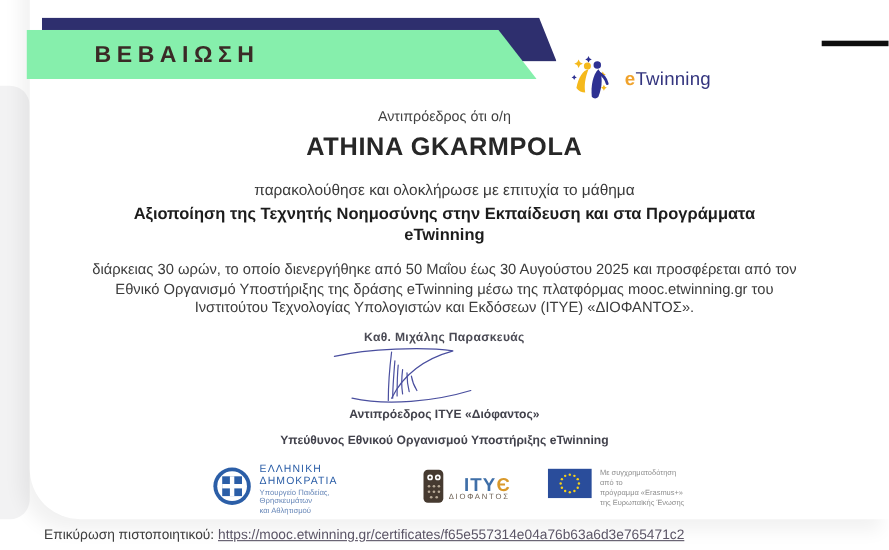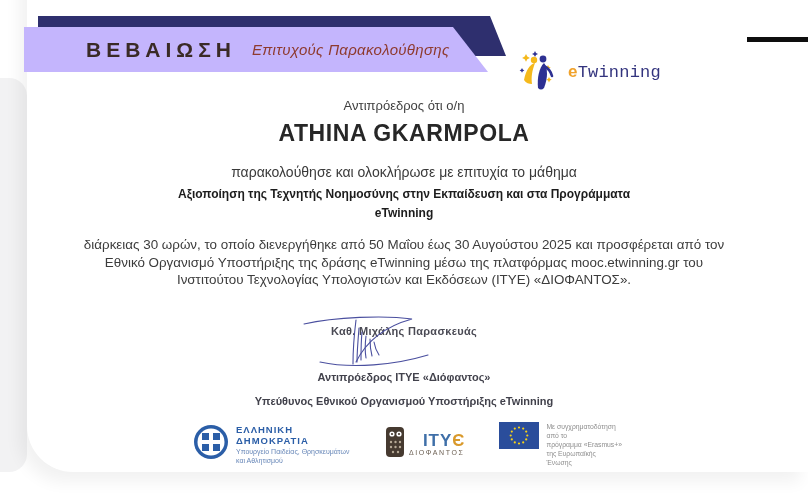--- a/index.html
+++ b/index.html
@@ -8,52 +8,52 @@
 
   .page { position:absolute; left:0; top:0; width:808px; height:500px; background:#ffffff; overflow:hidden; }
 
   .side-shade { position:absolute; left:0; top:78px; width:27px; height:394px; background:#f2f2f3; border-radius:0 18px 18px 0; }
   .cert-card { position:absolute; left:27px; top:-60px; width:781px; height:532px; background:#ffffff;
                border-radius:0 0 0 46px; box-shadow:-8px 10px 16px rgba(0,0,0,0.055); }
 
   
   .navy-ribbon { position:absolute; left:38px; top:16px; width:468px; height:40px; background:#2e2f6e;
                  clip-path:polygon(0 0, 452px 0, 468px 40px, 0 40px); }
-  .gold-ribbon { position:absolute; left:24px; top:27px; width:464px; height:45px; background:#c4b5fd;
+  .gold-ribbon { position:absolute; left:24px; top:27px; width:464px; height:45px; background:#86efac;
                  clip-path:polygon(0 0, 429px 0, 464px 45px, 0 45px);
                  display:flex; align-items:center; padding-left:62px; }
   .gold-ribbon .big { font-size:21px; font-weight:bold; letter-spacing:5px; color:#3a2a26; }
   .gold-ribbon .sub { font-size:15px; font-style:italic; color:#8e3a2e; margin-left:16px; letter-spacing:0.3px; }
 
   .top-black-bar { position:absolute; left:747px; top:37px; width:61px; height:5px; background:#0e0e0e; }
 
   
   .etw-logo { position:absolute; left:518px; top:50px; width:140px; height:44px; display:flex; align-items:center; }
   .etw-text { font-size:17px; margin-left:4px; letter-spacing:0.2px; }
   .etw-text .e { color:#f0a22b; font-weight:bold; }
-  .etw-text .rest { color:#33347e;font-family:Liberation Mono, monospace; }
+  .etw-text .rest { color:#33347e; }
 
   
   .center-col { position:absolute; left:44px; top:0; width:720px; text-align:center; }
   .intro { position:absolute; top:98px; width:100%; font-size:13px; color:#3f3f3f; }
   .name { position:absolute; top:120px; width:100%; font-size:23px; font-weight:bold; color:#272727; letter-spacing:0.6px; }
   .statement { position:absolute; top:164px; width:100%; font-size:14px; color:#3a3a3a; }
-  .course-title { position:absolute; top:185px; width:100%; font-size:12px; font-weight:bold; color:#1c1c1c; line-height:19px; }
+  .course-title { position:absolute; top:185px; width:100%; font-size:15px; font-weight:bold; color:#1c1c1c; line-height:19px; }
   .details { position:absolute; top:236px; left:30px; width:660px; font-size:13.4px; color:#3c3c3c; line-height:17.5px; }
 
-  .signer-name { position:absolute; top:301px; width:100%; font-size:11px; font-weight:700; color:#4a4a54; letter-spacing:0.3px;margin-top:24px; }
+  .signer-name { position:absolute; top:301px; width:100%; font-size:11px; font-weight:700; color:#4a4a54; letter-spacing:0.3px; }
   .signature { position:absolute; top:312px; left:290px; }
   .signer-title1 { position:absolute; top:371px; width:100%; font-size:11px; font-weight:700; color:#42424c; }
   .signer-title2 { position:absolute; top:384px; width:100%; font-size:11px; font-weight:700; color:#42424c;margin-top:11px; }
 
   
   .logos-row { position:absolute; left:193px; top:420px; width:430px; height:48px; display:flex; align-items:center; }
   .hellenic { display:flex; align-items:center; }
   .hellenic-text { margin-left:7px; text-align:left; }
-  .hellenic-text .l1 { font-size:9.5px; font-weight:bold; color:#2b5ea7; letter-spacing:1px; }
+  .hellenic-text .l1 { font-size:9.5px; font-weight:normal; color:#2b5ea7; letter-spacing:1px; }
   .hellenic-text .l2, .hellenic-text .l3 { font-size:7px; color:#6787b8; margin-top:2px; }
   .itye { display:flex; align-items:center; margin-left:34px; }
   .itye-txt { margin-left:3px; text-align:left; }
   .itye-acronym { font-size:17px; font-weight:bold; letter-spacing:1px; line-height:15px; }
   .itye-acronym .blue { color:#3f6fa8;padding-left:14px; }
   .itye-acronym .orange { color:#d9992b; }
   .itye-sub { font-size:7px; color:#6b5f52; letter-spacing:1.6px; margin-top:1px; }
   .eu { display:flex; align-items:flex-start; margin-left:34px; }
   .eu-text { margin-left:7px; text-align:left; }
   .eu-text div { font-size:6.8px; color:#8e8e8e; line-height:9px; }
@@ -66,21 +66,20 @@
 <body>
 
 <div class="page">
 
   <div class="side-shade"></div>
   <div class="cert-card"></div>
 
   <div class="navy-ribbon"></div>
   <div class="gold-ribbon">
     <span class="big">ΒΕΒΑΙΩΣΗ</span>
-    <span class="sub">Επιτυχούς Παρακολούθησης</span>
   </div>
 
   <div class="top-black-bar"></div>
 
   <div class="etw-logo">
     <span>
       <svg width="46" height="44" viewBox="0 0 46 44">
 
         <path d="M8 6 l1.3 2.6 2.6 1.3 -2.6 1.3 -1.3 2.6 -1.3 -2.6 -2.6 -1.3 2.6 -1.3 z" fill="#f5b91c"></path>
         <path d="M17 3 l1 2 2 1 -2 1 -1 2 -1 -2 -2 -1 2 -1 z" fill="#2e3192"></path>
@@ -199,14 +198,18 @@
       </span>
       <span class="eu-text">
         <div>Με συγχρηματοδότηση από το</div>
         <div>πρόγραμμα «Erasmus+»</div>
         <div>της Ευρωπαϊκής Ένωσης</div>
       </span>
     </div>
 
   </div>
 
+  <div class="validation">
+    <span>Επικύρωση πιστοποιητικού:</span>
+    <a>https://mooc.etwinning.gr/certificates/f65e557314e04a76b63a6d3e765471c2</a>
+  </div>
 
 </div>
 
 </body></html>

